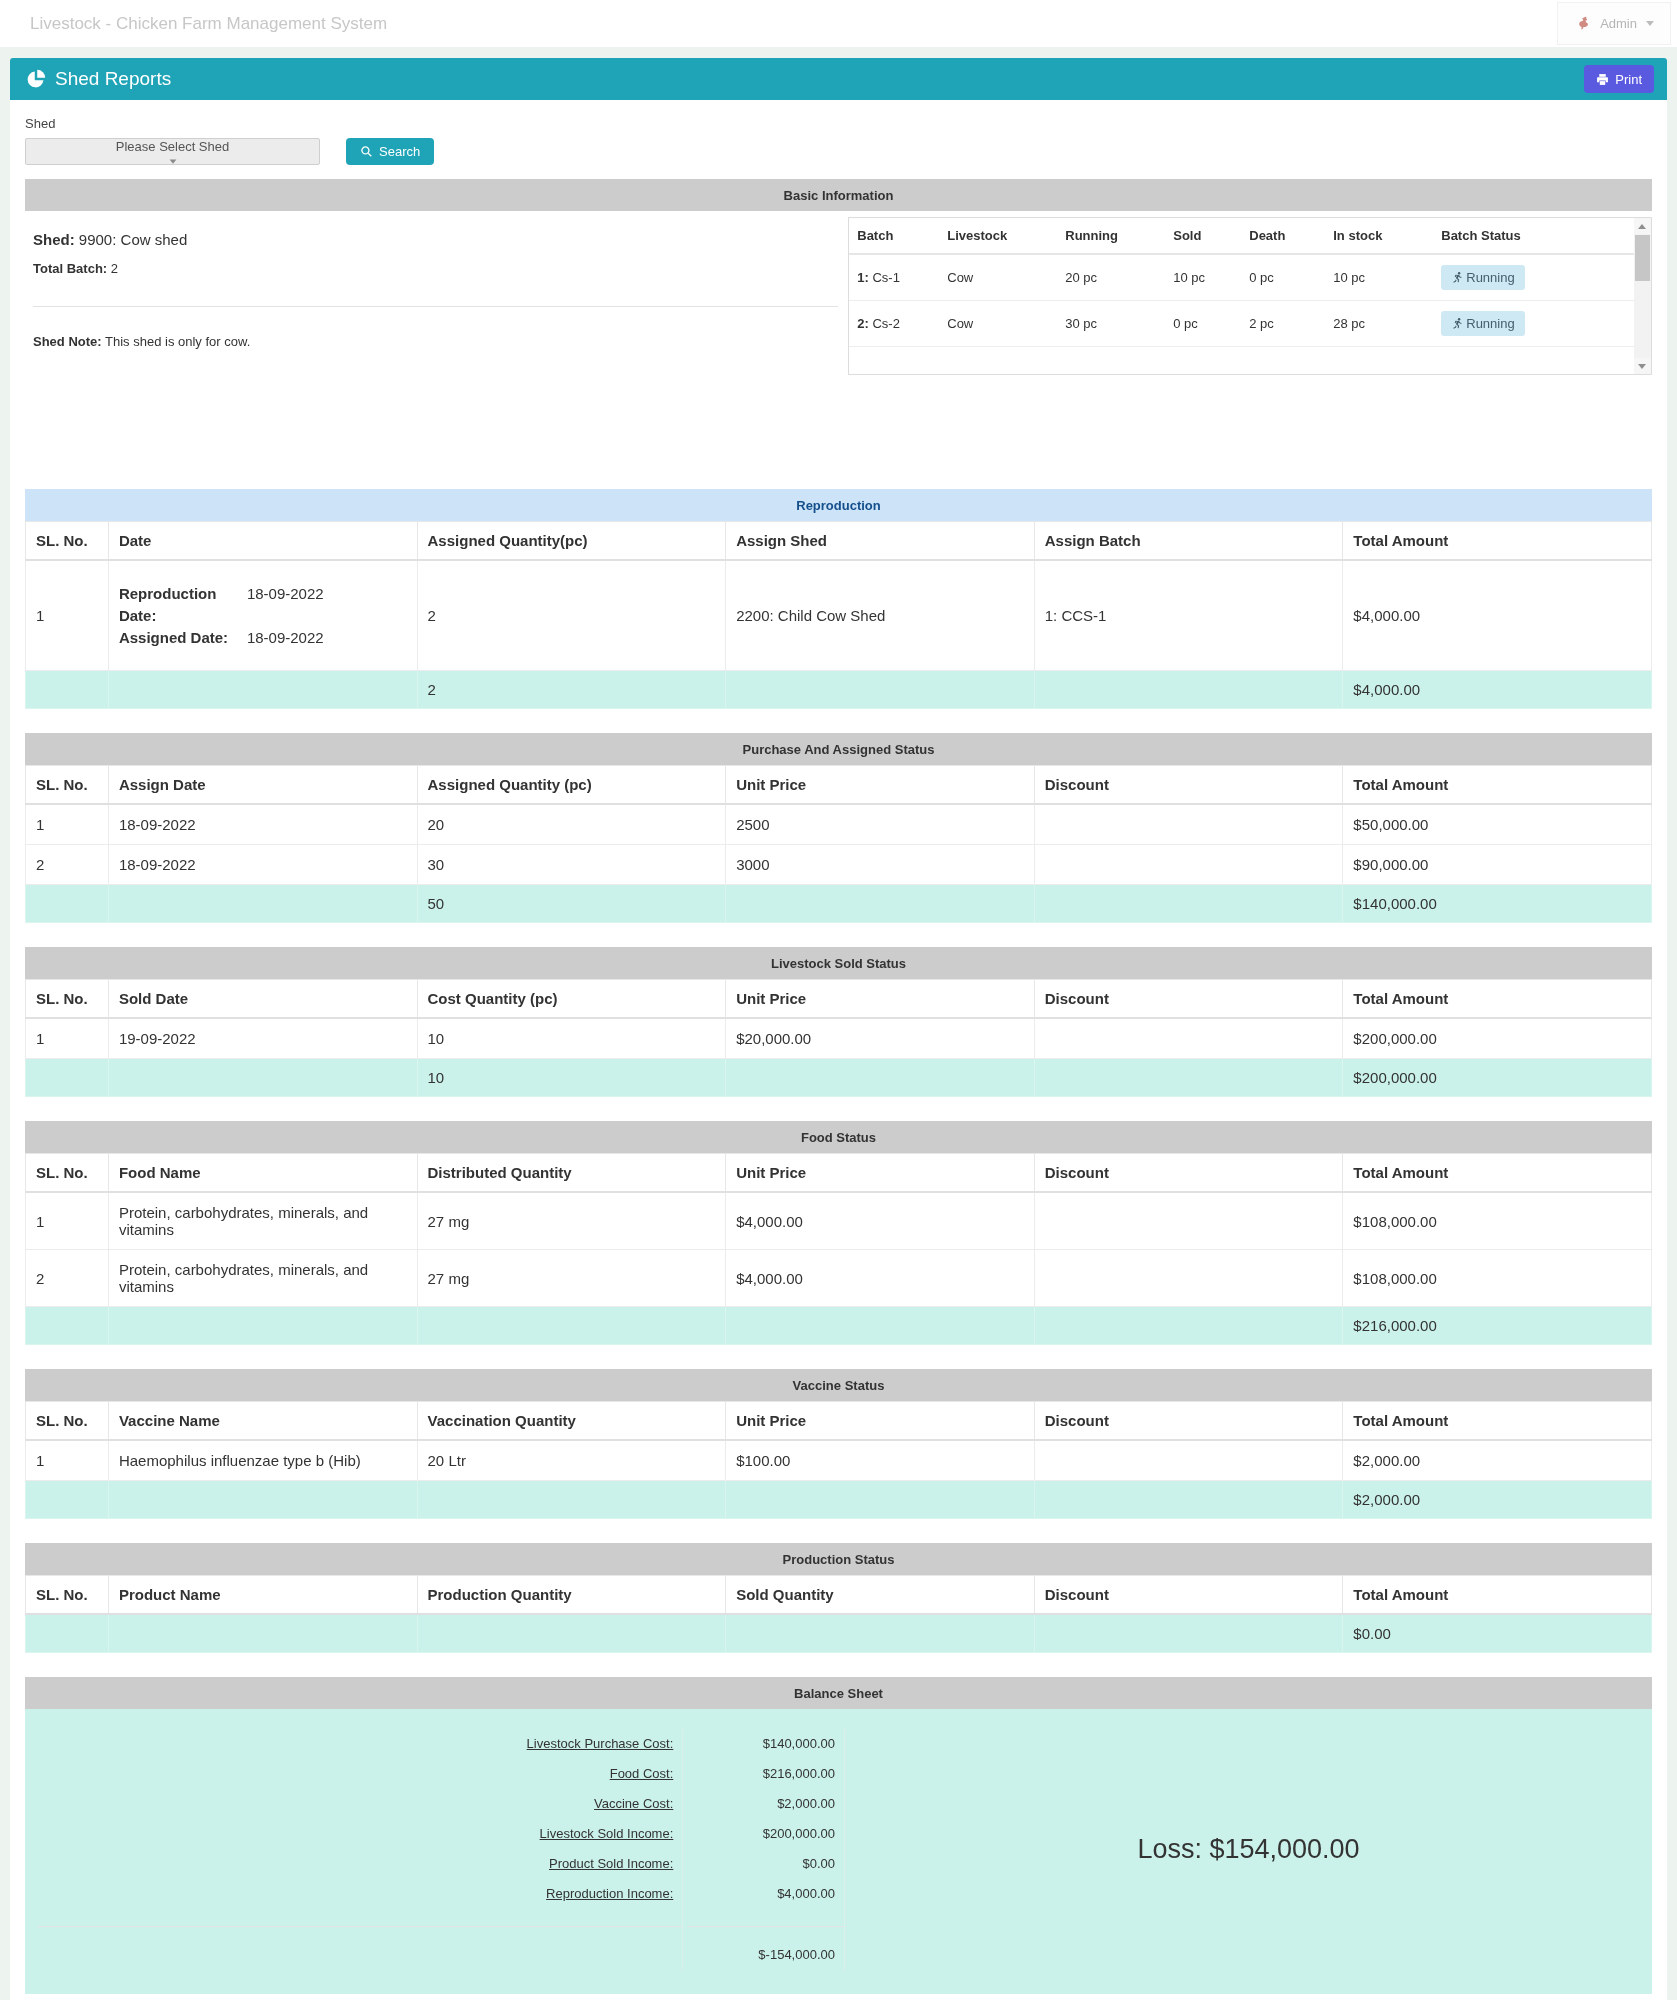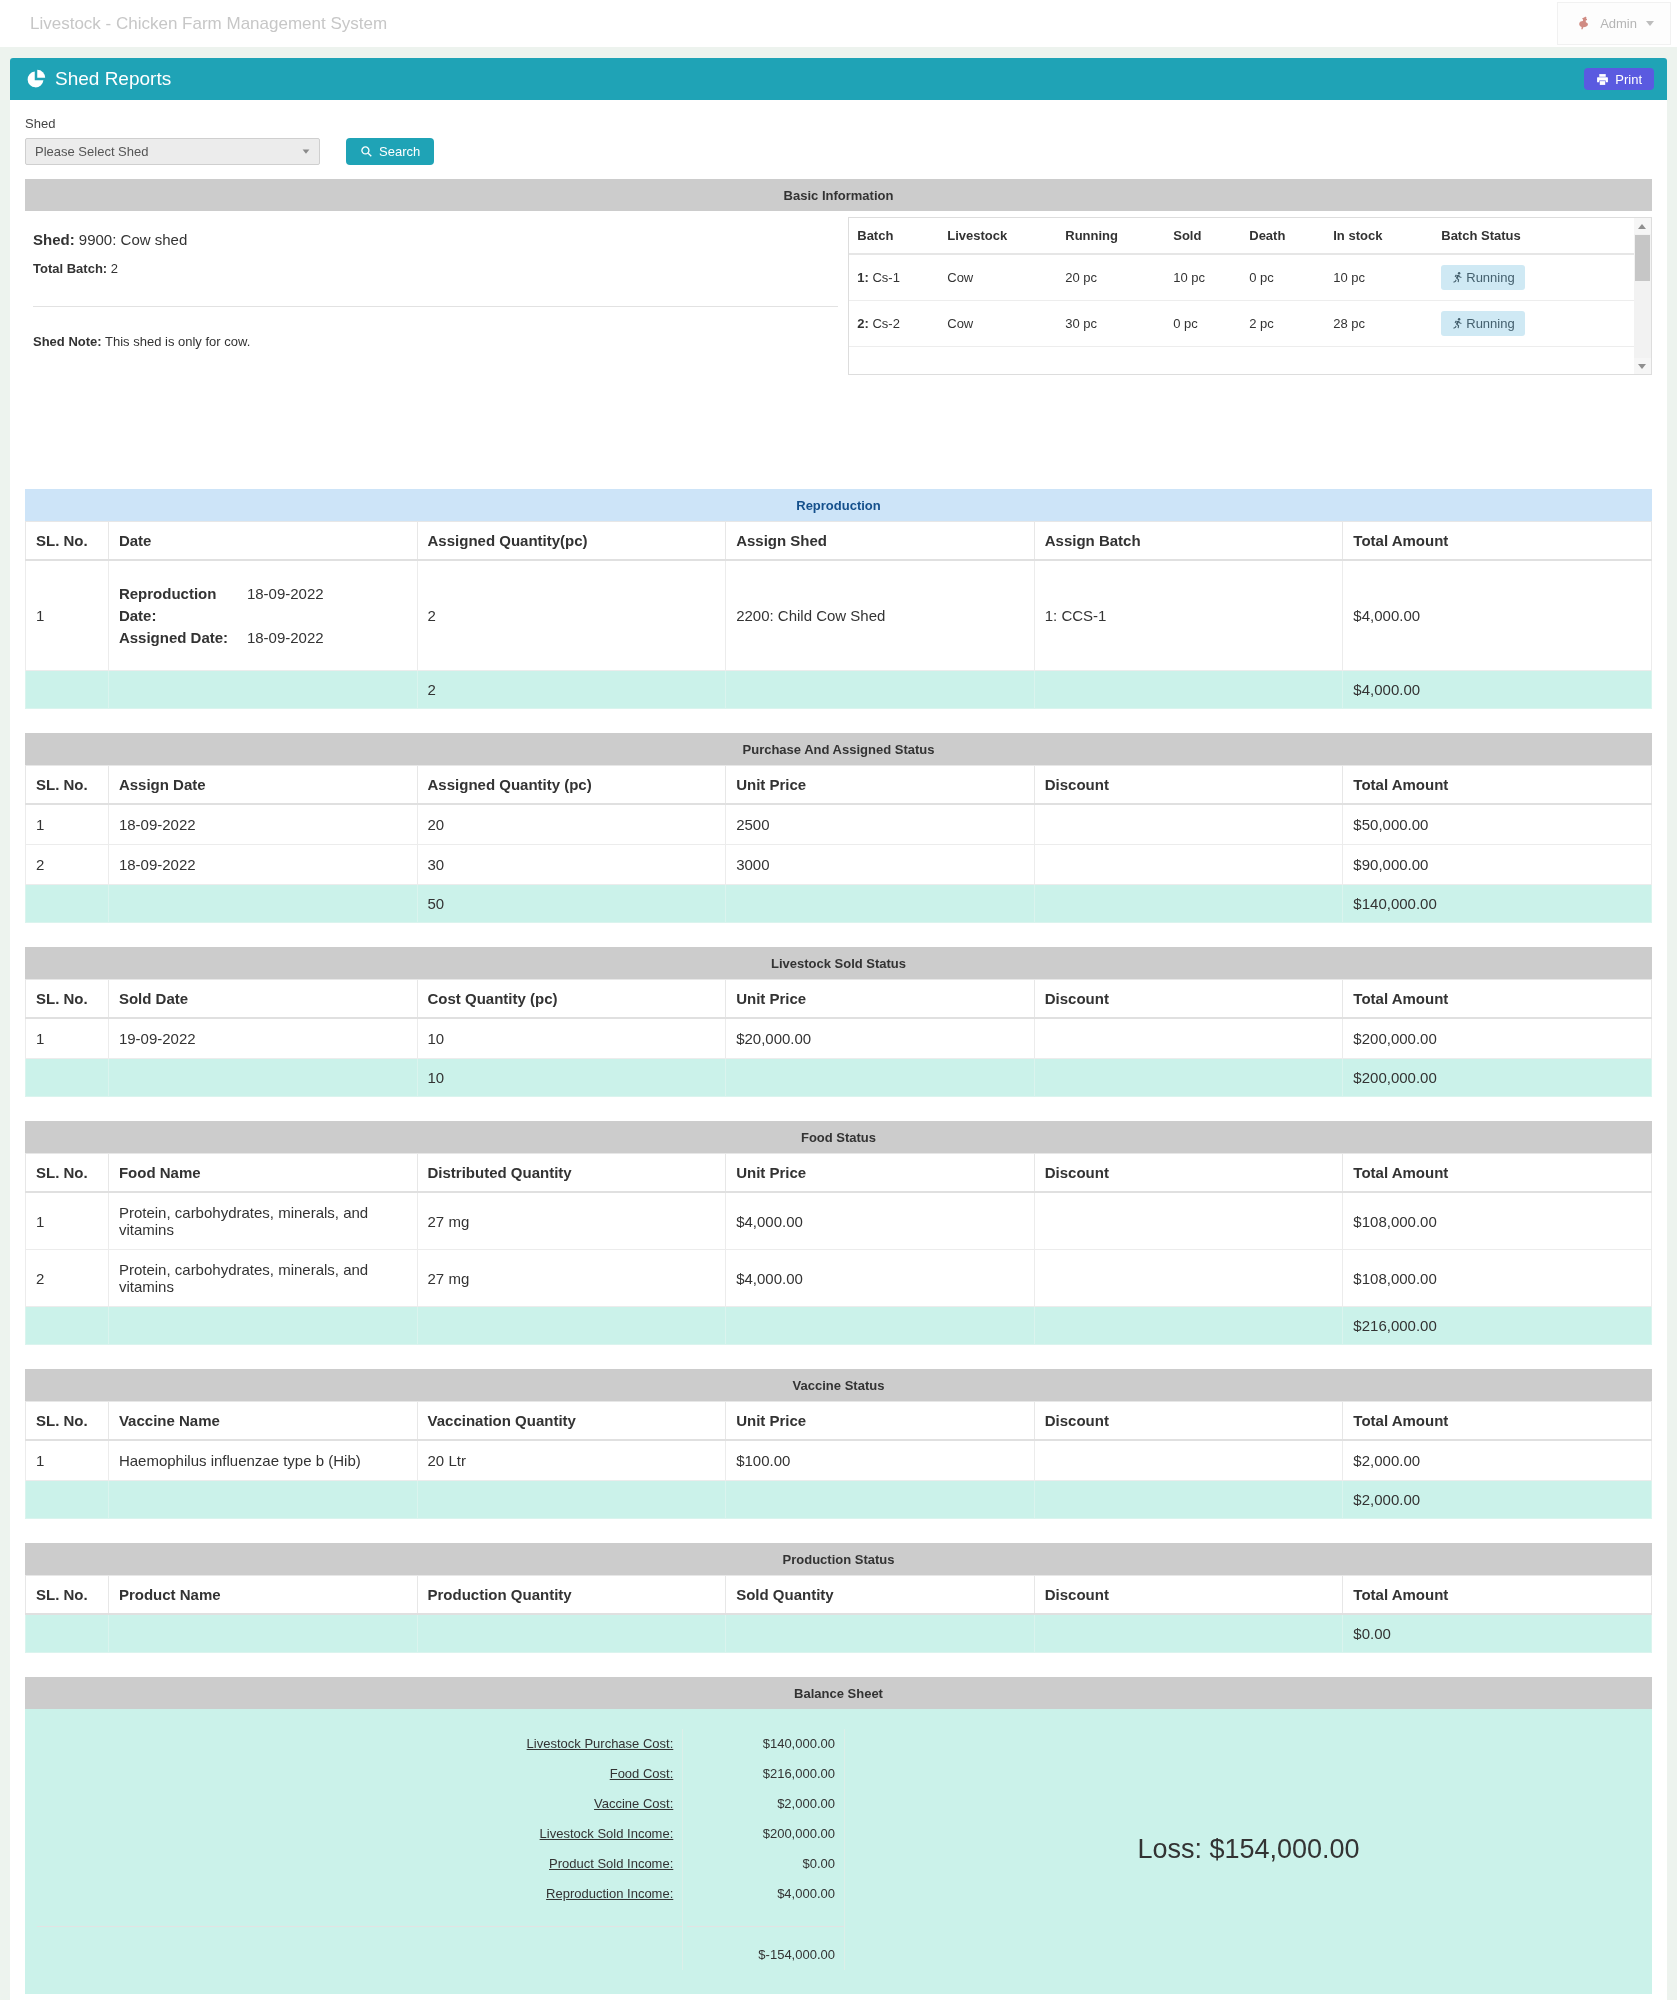--- a/index.html
+++ b/index.html
@@ -13,27 +13,27 @@
   
   .navbar{height:47px;background:#fff;display:flex;align-items:stretch;justify-content:space-between;padding-left:30px;}
   .nav-title{color:#c7c7c7;font-size:17px;align-self:center;}
   .admin-box{display:flex;align-items:center;gap:9px;border:1px solid #f1f1f1;background:#fdfdfd;padding:0 16px;margin:2px 6px 2px 0;color:#b5b5b5;font-size:13px;cursor:pointer;}
   .caret{width:0;height:0;border-left:4px solid transparent;border-right:4px solid transparent;border-top:5px solid #bdbdbd;display:inline-block;}
 
   
   .card{margin:11px 10px 0;background:#fff;border-radius:3px;}
   .card-header{background:var(--teal);height:42px;border-radius:3px 3px 0 0;display:flex;align-items:center;justify-content:space-between;padding:0 13px 0 16px;}
   .card-title{display:flex;align-items:center;gap:9px;color:#fff;font-size:19px;}
-  .print-btn{display:flex;align-items:center;gap:6px;background:var(--print);color:#fff;border:none;border-radius:4px;height:22px;padding:0 12px;font-size:13px;cursor:pointer;}
+  .print-btn{display:flex;align-items:center;gap:6px;background:var(--print);color:#fff;border:none;border-radius:4px;height:28px;padding:0 12px;font-size:13px;cursor:pointer;}
   .card-body{padding:14px 15px 20px;}
 
   
   .filter-label{font-size:13px;color:#444;margin:2px 0 7px;}
   .filter-row{display:flex;gap:26px;margin-bottom:14px;}
-  .select{width:295px;height:27px;background:#ececec;border:1px solid #cfcfcf;border-radius:2px;display:flex;align-items:center;justify-content:space-between;padding:0 9px;font-size:13px;color:#555;cursor:pointer;}
+  .select{width:295px;height:27px;background:#ececec;border:1px solid #cfcfcf;border-radius:2px;display:flex;align-items:center;justify-content:space-between;padding:0 9px;font-size:13px;color:#555;cursor:pointer;flex-direction:column;}
   .select .caret{border-top-color:#8a8a8a;transform:scale(.85);}
   .search-btn{display:flex;align-items:center;gap:6px;background:var(--teal);color:#fff;border:none;border-radius:4px;height:27px;padding:0 14px;font-size:13px;cursor:pointer;}
 
   
   .section{margin-top:24px;}
   .section-bar{height:32px;display:flex;align-items:center;justify-content:center;font-size:13px;font-weight:bold;}
   .bar-gray{background:var(--graybar);color:#333;}
   .bar-blue{background:var(--bluebar);color:var(--bluebartext);}
 
   

